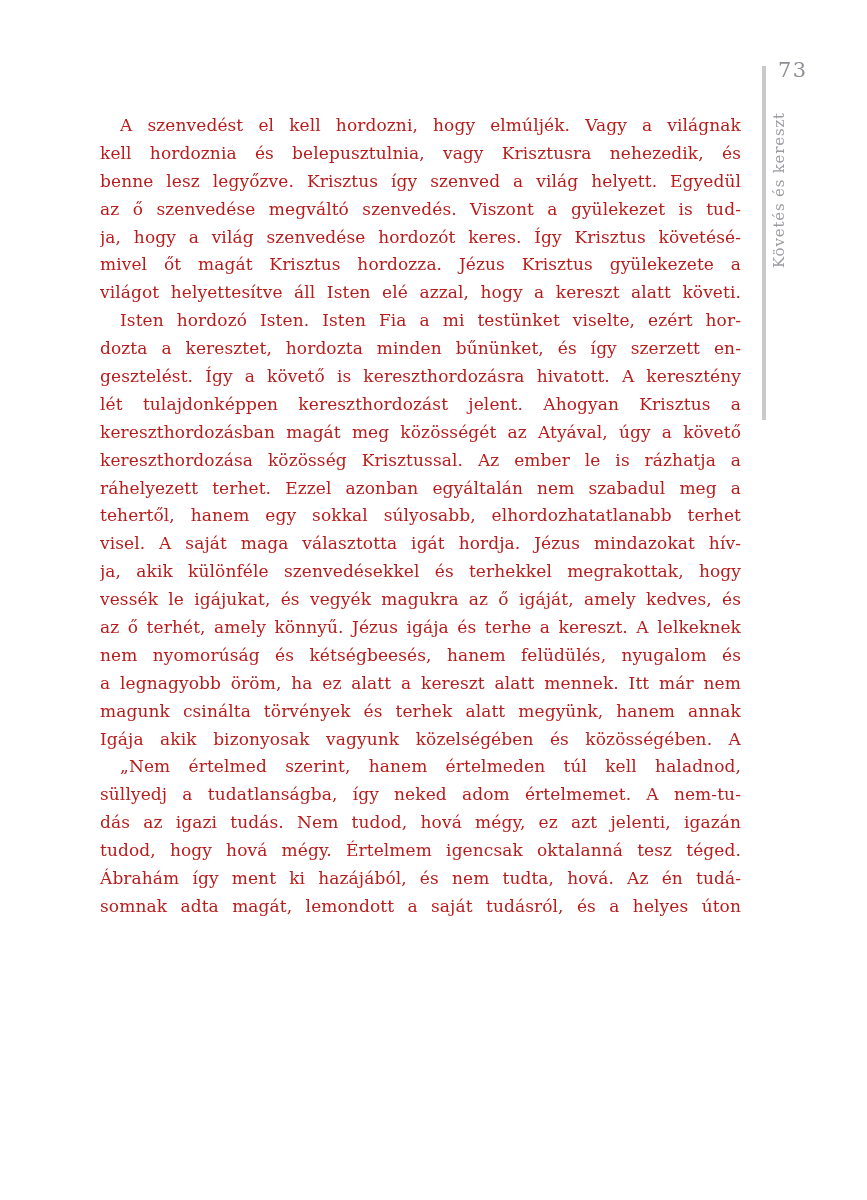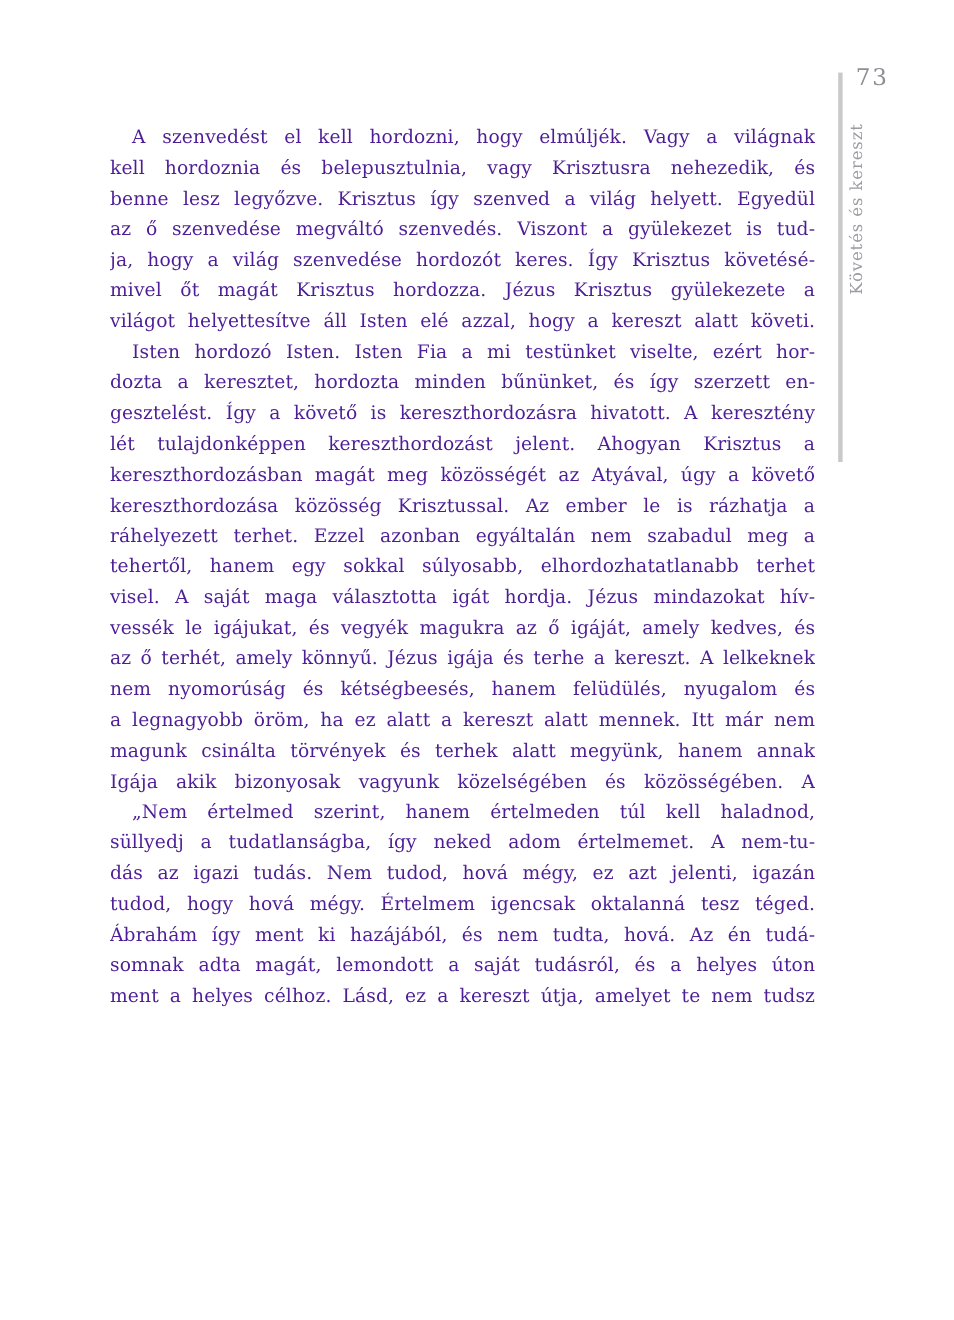--- a/index.html
+++ b/index.html
@@ -15,21 +15,21 @@
     overflow: hidden;
     font-family: "DejaVu Serif", "Liberation Serif", serif;
   }
   .text-block {
     position: absolute;
     left: 100px;
     top: 112px;
     width: 641px;
     font-size: 17px;
     line-height: 27.9px;
-    color: #4c1d95;
+    color: #b91c1c;
     letter-spacing: 0.1px;
   }
   .line {
     height: 27.9px;
     overflow: hidden;
     text-align: justify;
     text-align-last: justify;
   }
   .line.indent {
     text-indent: 20px;
@@ -88,28 +88,28 @@
       <div class="line">világot helyettesítve áll Isten elé azzal, hogy a kereszt alatt követi.</div>
       <div class="line indent">Isten hordozó Isten. Isten Fia a mi testünket viselte, ezért hor-</div>
       <div class="line">dozta a keresztet, hordozta minden bűnünket, és így szerzett en-</div>
       <div class="line">gesztelést. Így a követő is kereszthordozásra hivatott. A keresztény</div>
       <div class="line">lét tulajdonképpen kereszthordozást jelent. Ahogyan Krisztus a</div>
       <div class="line">kereszthordozásban magát meg közösségét az Atyával, úgy a követő</div>
       <div class="line">kereszthordozása közösség Krisztussal. Az ember le is rázhatja a</div>
       <div class="line">ráhelyezett terhet. Ezzel azonban egyáltalán nem szabadul meg a</div>
       <div class="line">tehertől, hanem egy sokkal súlyosabb, elhordozhatatlanabb terhet</div>
       <div class="line">visel. A saját maga választotta igát hordja. Jézus mindazokat hív-</div>
+      <div class="line">ja, akik különféle szenvedésekkel és terhekkel megrakottak, hogy</div>
       <div class="line">vessék le igájukat, és vegyék magukra az ő igáját, amely kedves, és</div>
       <div class="line">az ő terhét, amely könnyű. Jézus igája és terhe a kereszt. A lelkeknek</div>
       <div class="line">nem nyomorúság és kétségbeesés, hanem felüdülés, nyugalom és</div>
       <div class="line">a legnagyobb öröm, ha ez alatt a kereszt alatt mennek. Itt már nem</div>
       <div class="line">magunk csinálta törvények és terhek alatt megyünk, hanem annak</div>
       <div class="line">Igája akik bizonyosak vagyunk közelségében és közösségében. A</div>
       <div class="line indent">„Nem értelmed szerint, hanem értelmeden túl kell haladnod,</div>
       <div class="line">süllyedj a tudatlanságba, így neked adom értelmemet. A nem-tu-</div>
       <div class="line">dás az igazi tudás. Nem tudod, hová mégy, ez azt jelenti, igazán</div>
       <div class="line">tudod, hogy hová mégy. Értelmem igencsak oktalanná tesz téged.</div>
       <div class="line">Ábrahám így ment ki hazájából, és nem tudta, hová. Az én tudá-</div>
       <div class="line">somnak adta magát, lemondott a saját tudásról, és a helyes úton</div>
-      <div class="line">ment a helyes célhoz. Lásd, ez a kereszt útja, amelyet te nem tudsz</div>
     </div>
 
 </div>
 
 </body></html>

